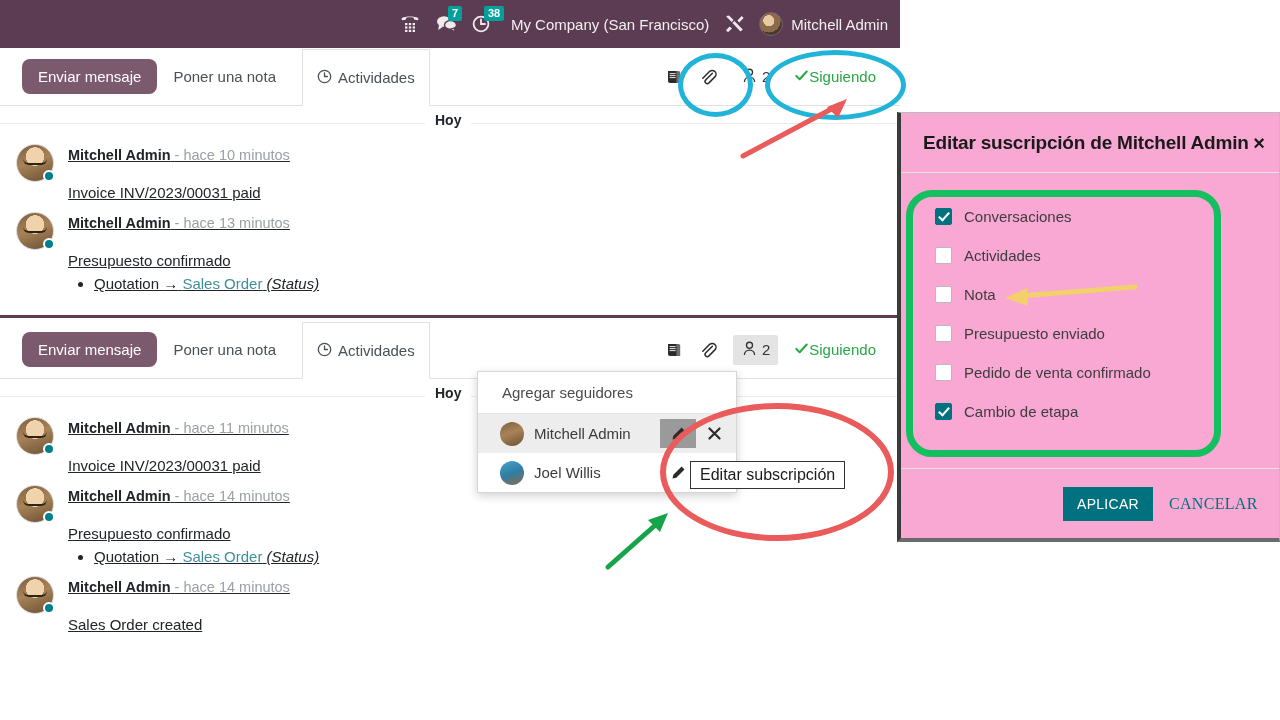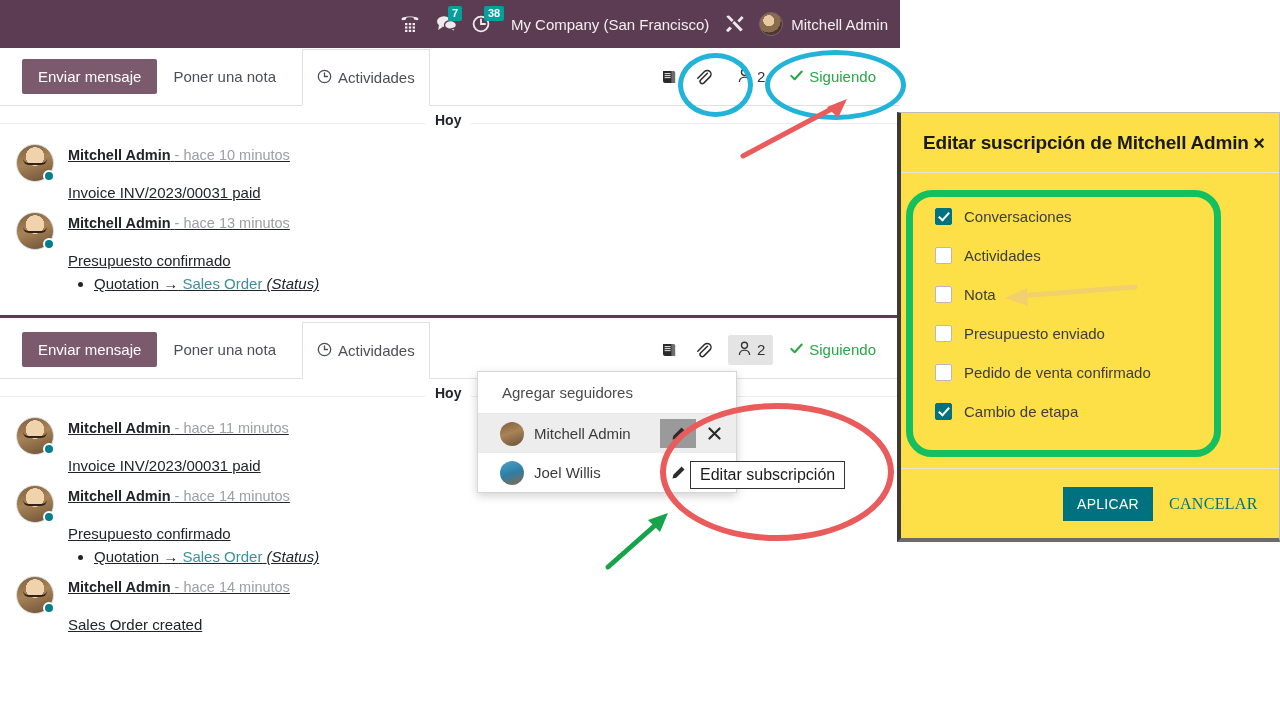--- a/index.html
+++ b/index.html
@@ -34,42 +34,42 @@
   .panel{position:absolute;left:0;width:900px;background:#fff;box-sizing:border-box;}
   .panel-1{top:48px;height:270px;border-bottom:3px solid #5c3c52;}
   .panel-2{top:321px;height:399px;}
 
   .tabbar{
     position:relative;height:58px;box-sizing:border-box;
     border-bottom:1px solid #dee2e6;display:flex;align-items:center;padding-left:22px;
     background:#fff;
   }
   .btn-send{
-    background:#7c5a6e;color:#fff;border:none;border-radius:2px;
+    background:#7c5a6e;color:#fff;border:none;border-radius:8px;
     padding:9px 16px;font-size:15px;cursor:pointer;font-family:inherit;
   }
   .btn-note{
     background:transparent;border:none;color:#495057;font-size:15px;
     padding:9px 16px;cursor:pointer;font-family:inherit;
   }
   .btn-act{
     background:#fff;border:1px solid #dee2e6;border-bottom-color:#fff;
     color:#495057;font-size:15px;padding:9px 14px;margin-left:10px;
     align-self:stretch;display:flex;align-items:center;gap:6px;cursor:pointer;
     font-family:inherit;position:relative;top:1px;
   }
   .tab-right{margin-left:auto;display:flex;align-items:center;gap:16px;padding-right:24px;}
   .mini-ico{cursor:pointer;display:inline-flex;align-items:center;color:#2b2b2b;}
   .followers-btn{
     display:inline-flex;align-items:center;gap:4px;padding:5px 8px;border-radius:2px;
     cursor:pointer;font-size:15px;color:#333;
   }
   .followers-btn.active{background:#e4e4e4;}
   .follow-state{
-    color:#28a745;font-size:15px;display:inline-flex;align-items:center;gap:5px;cursor:pointer;
+    color:#28a745;font-size:15px;display:inline-flex;align-items:center;cursor:pointer;
     white-space:nowrap;
   }
   
   .day-sep{position:relative;height:34px;}
   .day-sep .line{position:absolute;left:0;right:0;top:17px;height:1px;background:#e9ecef;}
   .day-sep .lbl{
     position:absolute;left:425px;top:6px;background:#fff;padding:0 10px;
     font-weight:bold;font-size:14px;color:#212529;
   }
   .msg{display:flex;padding:4px 0 4px 16px;text-decoration:underline;}
@@ -121,21 +121,21 @@
     width:36px;height:29px;display:flex;align-items:center;justify-content:center;
     cursor:pointer;color:#3b3b3b;
   }
   .act-btn.on{background:#9a9a9a;color:#2b2b2b;}
   .tooltip{
     position:absolute;left:690px;top:461px;background:#fff;border:1px solid #333;
     padding:4px 9px;font-size:16px;color:#1b1b1b;z-index:45;white-space:nowrap;
   }
   
   .modal{
-    position:absolute;left:897px;top:112px;width:383px;height:430px;background:#fde047;
+    position:absolute;left:897px;top:112px;width:383px;height:430px;background:#f9a8d4;
     border-left:4px solid #3a3a3a;border-top:1px solid #bcbcbc;
     border-right:1px solid #bcbcbc;border-bottom:4px solid #6a6a6a;
     box-sizing:border-box;z-index:40;
   }
   .modal-head{
     height:60px;border-bottom:1px solid #e3e3e3;display:flex;align-items:center;
     padding:0 14px 0 22px;box-sizing:border-box;
   }
   .modal-title{font-size:19px;font-weight:bold;color:#1a1a1a;letter-spacing:-.2px;}
   .modal-x{margin-left:auto;font-size:20px;font-weight:bold;color:#1a1a1a;cursor:pointer;line-height:1;}

